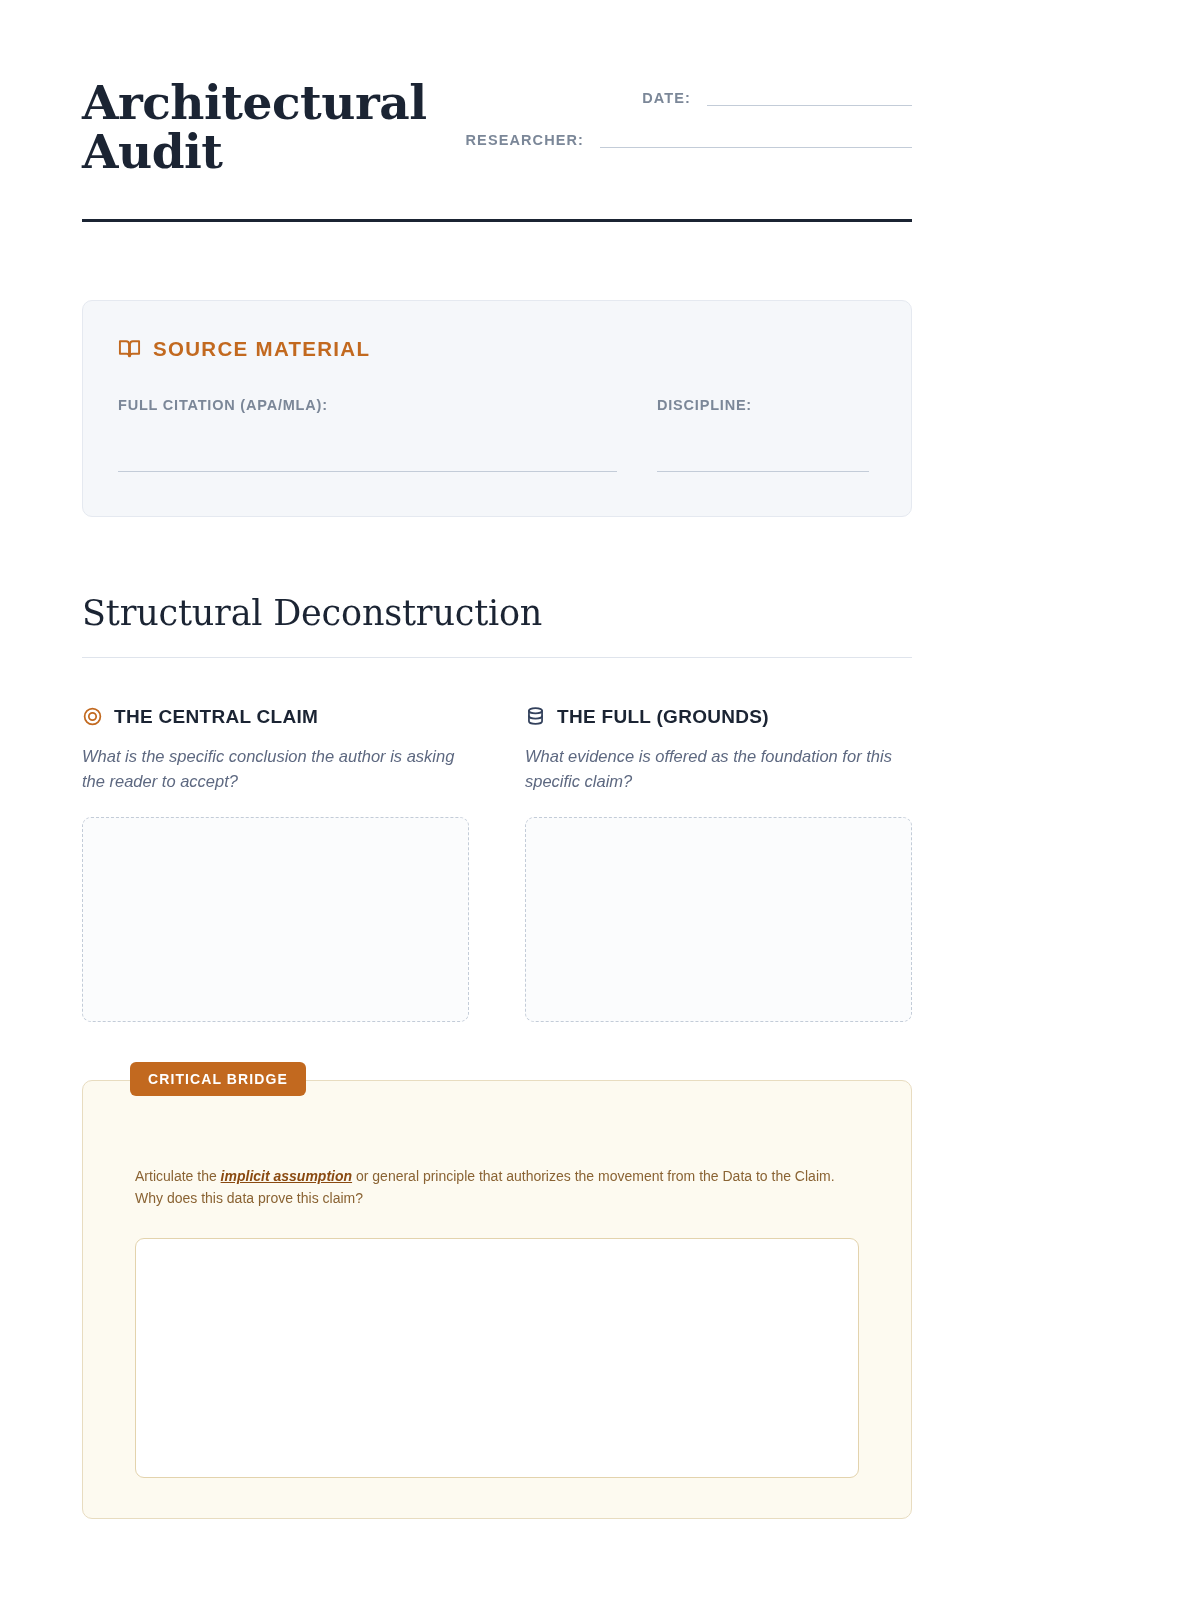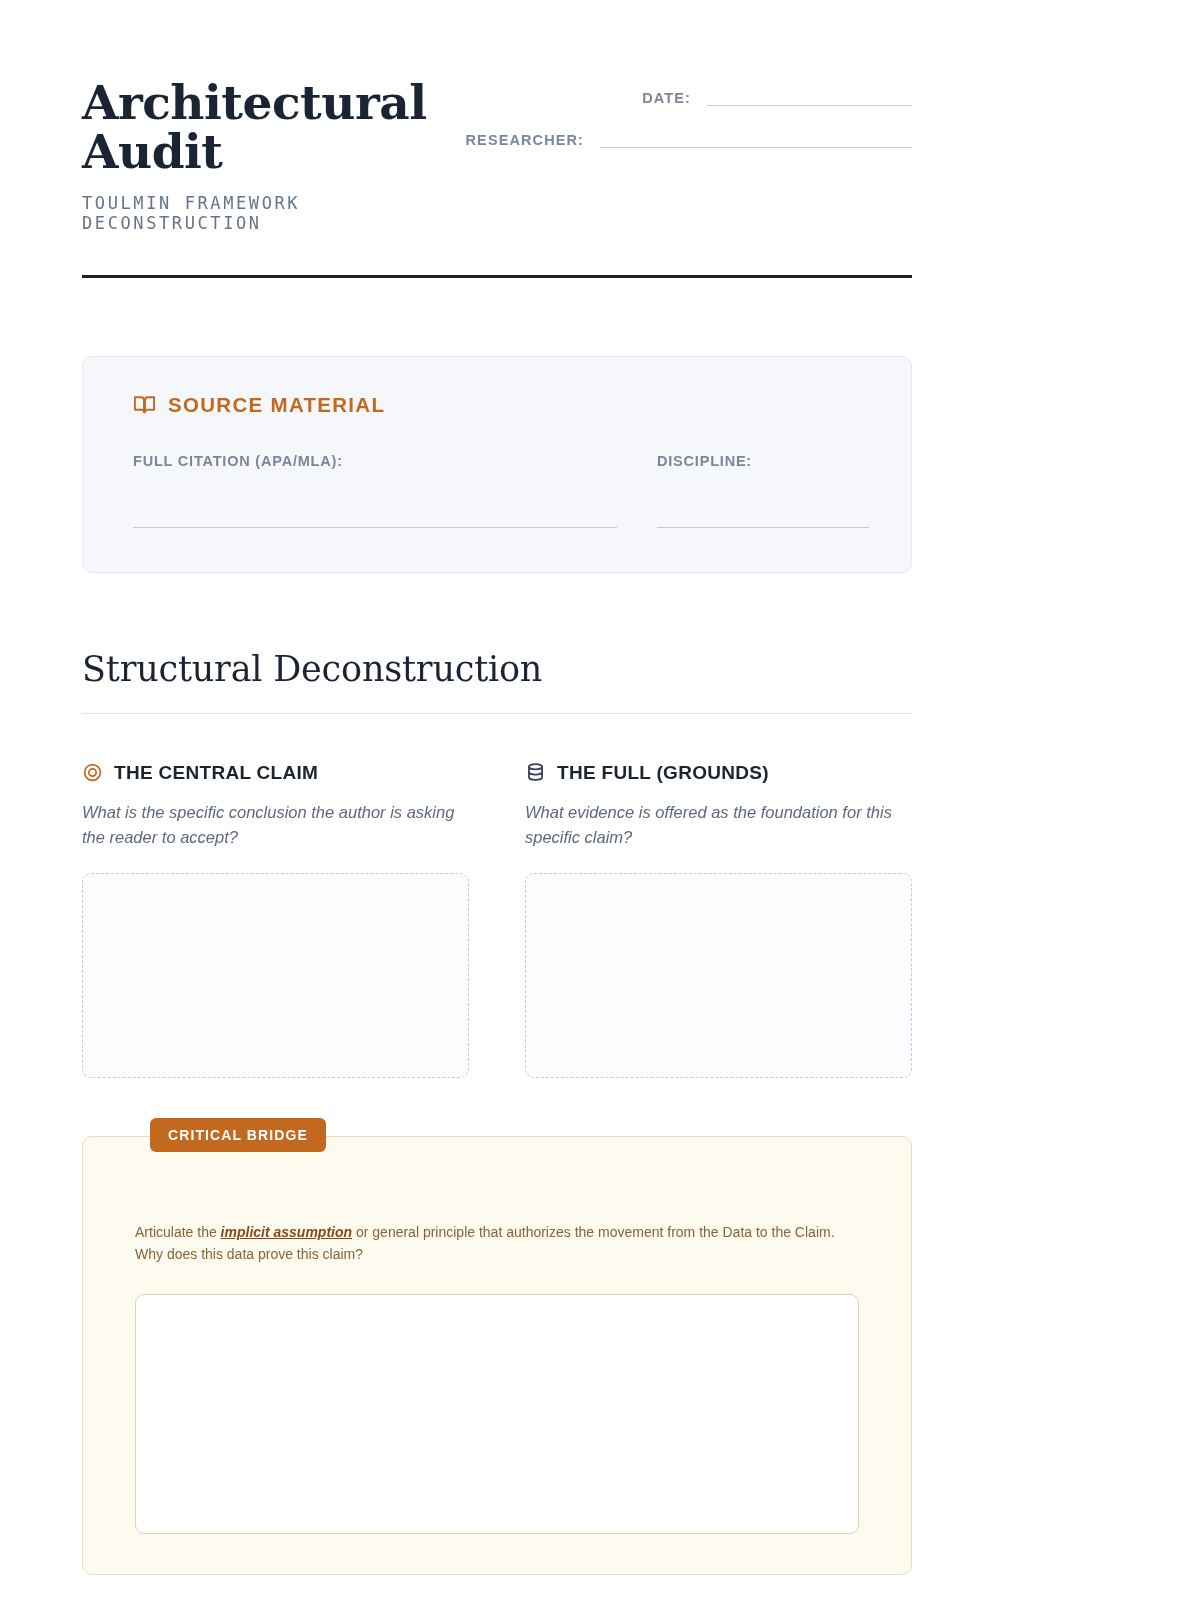--- a/index.html
+++ b/index.html
@@ -73,21 +73,21 @@
     border-top: 3px solid #1b2433;
     margin-top: 42px;
   }
 
   
   .source-card {
     margin-top: 78px;
     background: #f5f7fa;
     border: 1px solid #e5e9f0;
     border-radius: 10px;
-    padding: 36px 42px 44px 50px;
+    padding: 36px 42px 44px 35px;
   }
   .source-head {
     display: flex;
     align-items: center;
     gap: 12px;
   }
   .source-head-text {
     font-size: 20.5px;
     font-weight: 700;
     letter-spacing: 1.3px;
@@ -160,21 +160,21 @@
   }
 
   
   .warrant-wrap {
     position: relative;
     margin-top: 58px;
   }
   .warrant-badge {
     position: absolute;
     top: -18px;
-    left: 68px;
+    left: 48px;
     background: #c2691f;
     color: #ffffff;
     font-size: 14px;
     font-weight: 700;
     letter-spacing: 1.1px;
     padding: 9px 18px;
     border-radius: 6px;
     z-index: 2;
   }
   .warrant-panel {
@@ -213,21 +213,20 @@
   svg { display: block; }
 </style>
 </head>
 <body>
 
 <div class="page">
 
   <div class="header">
     <div class="title-block">
       <h1 class="main-title">Architectural Audit</h1>
-      <div class="subtitle">TOULMIN FRAMEWORK DECONSTRUCTION</div>
     </div>
     <div class="meta-block">
       <div class="meta-row">
         <span class="meta-label">DATE:</span>
         <span class="meta-line date"></span>
       </div>
       <div class="meta-row">
         <span class="meta-label">RESEARCHER:</span>
         <span class="meta-line researcher"></span>
       </div>

